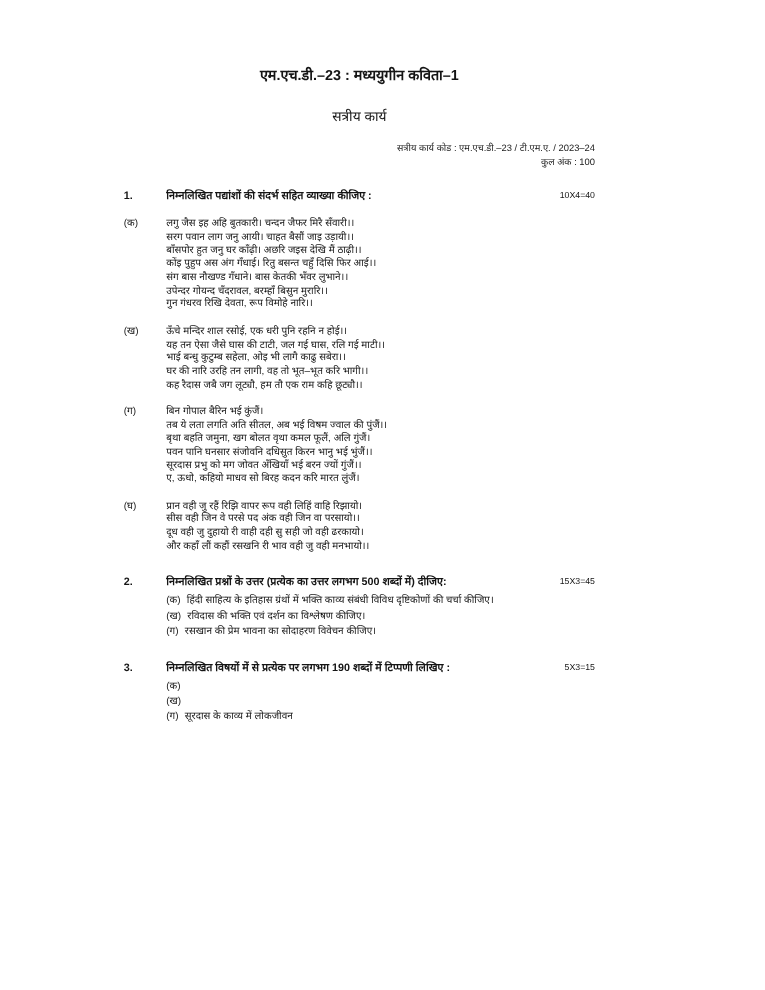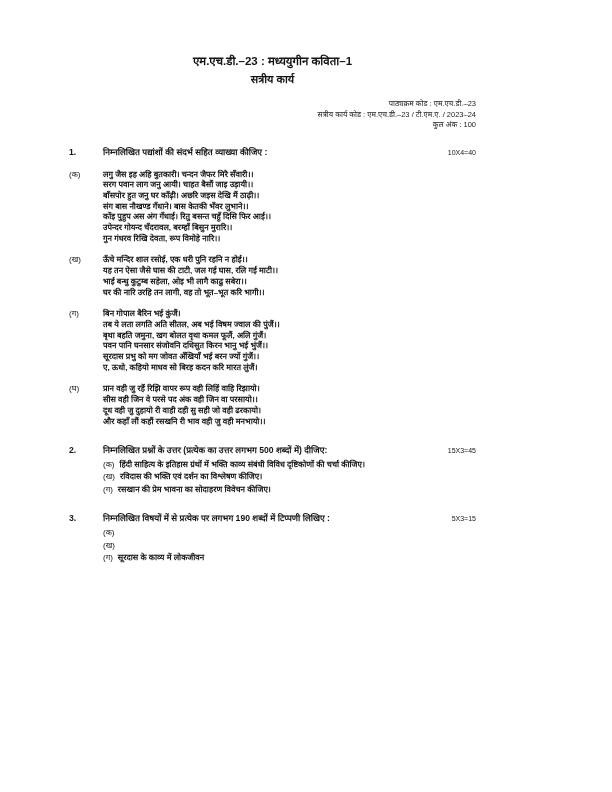--- a/index.html
+++ b/index.html
@@ -5,27 +5,27 @@
   * { margin:0; padding:0; box-sizing:border-box; }
   html,body { background:#ffffff; }
   body {
     width:612px; height:792px;
     margin:0 auto;
     color:#151515;
     font-family:"Liberation Sans","DejaVu Sans",sans-serif;
     position:relative;
     overflow:hidden;
   }
-  .page { width:548px; height:792px; padding:54px 72px 30px 69px; background:#fff; }
+  .page { width:548px; height:792px; padding:54px 72px 30px 99px; background:#fff; }
 
   .title {
     font-size:11.5px; font-weight:bold; text-align:center; line-height:14px;
   }
   .subtitle {
-    font-size:11px; font-weight:bold; text-align:center; line-height:14px; margin-top:4px;
+    font-size:11px; font-weight:normal; text-align:center; line-height:14px; margin-top:19px;
   }
   .codes {
     margin-top:13px;
     text-align:right;
     font-size:7.5px; line-height:10.5px;
     color:#1a1a1a;
   }
 
   main { margin-top:16px; }
 
@@ -33,21 +33,21 @@
   .q-header {
     display:flex; align-items:flex-start;
     font-weight:bold; font-size:8.6px; line-height:11px;
     margin-bottom:12px;
   }
   .q-num { flex:none; width:34px; }
   .q-text { flex:1; padding-right:10px; }
   .q-marks { flex:none; font-weight:normal; font-size:7px; line-height:11px; }
 
   .part { display:flex; align-items:flex-start; font-size:8px; line-height:10.7px; }
-  .part-lines { flex:1; min-width:0;font-weight:bold; }
+  .part-lines { flex:1; min-width:0; }
   .text-line { white-space:nowrap; }
 
   
   .q-verse .part { margin-bottom:11px; }
   .q-verse .part:last-child { margin-bottom:0; }
   .q-verse .part-label { flex:none; width:34px; }
 
   
   .q-inline .q-header { margin-bottom:4px; }
   .q-inline .part { margin-bottom:1.5px; padding-left:34px; }
@@ -56,51 +56,51 @@
 </head>
 <body>
 
 <div class="page">
   <header>
     <div class="title">एम.एच.डी.–23 : मध्ययुगीन कविता–1</div>
     <div class="subtitle">सत्रीय कार्य</div>
   </header>
 
   <div class="codes">
-    <div>पाठ्यक्रम कोड : एम.एच.डी.–23</div>
     <div>सत्रीय कार्य कोड : एम.एच.डी.–23 / टी.एम.ए. / 2023–24</div>
     <div>कुल अंक : 100</div>
   </div>
 
   <main>
       <div class="question q-verse">
         <div class="q-header">
           <div class="q-num">1.</div>
           <div class="q-text">निम्नलिखित पद्यांशों की संदर्भ सहित व्याख्या कीजिए :</div>
           <div class="q-marks">10X4=40</div>
         </div>
         <div class="part">
           <div class="part-label">(क)</div>
           <div class="part-lines">
             <div class="text-line">लगु जैस इह अहि बुतकारी। चन्दन जैफर मिरै सँवारी।।</div>
             <div class="text-line">सरग पवान लाग जनु आयी। चाहत बैसौं जाइ उड़ायी।।</div>
             <div class="text-line">बाँसपोर हुत जनु घर काँढ़ी। अछरि जइस देखि मैं ठाढ़ी।।</div>
+            <div class="text-line">कोंइ पुहुप अस अंग गँधाई। रितु बसन्त चहुँ दिसि फिर आई।।</div>
             <div class="text-line">संग बास नौखण्ड गँधाने। बास केतकी भँवर लुभाने।।</div>
-            <div class="text-line">कोंइ पुहुप अस अंग गँधाई। रितु बसन्त चहुँ दिसि फिर आई।।</div>
             <div class="text-line">उपेन्दर गोयन्द चँदरावल, बरम्हाँ बिसुन मुरारि।।</div>
             <div class="text-line">गुन गंधरव रिखि देवता, रूप विमोहे नारि।।</div>
           </div>
         </div>
         <div class="part">
           <div class="part-label">(ख)</div>
           <div class="part-lines">
             <div class="text-line">ऊँचे मन्दिर शाल रसोई, एक धरी पुनि रहनि न होई।।</div>
             <div class="text-line">यह तन ऐसा जैसे घास की टाटी, जल गई घास, रलि गई माटी।।</div>
             <div class="text-line">भाई बन्धु कुटुम्ब सहेला, ओइ भी लागै काढु सबेरा।।</div>
             <div class="text-line">घर की नारि उरहि तन लागी, वह तो भूत–भूत करि भागी।।</div>
+            <div class="text-line">कह रैदास जबै जग लूट्यौ, हम तौ एक राम कहि छूट्यौ।।</div>
           </div>
         </div>
         <div class="part">
           <div class="part-label">(ग)</div>
           <div class="part-lines">
             <div class="text-line">बिन गोपाल बैरिन भई कुंजैं।</div>
             <div class="text-line">तब ये लता लगति अति सीतल, अब भई विषम ज्वाल की पुंजैं।।</div>
             <div class="text-line">बृथा बहति जमुना, खग बोलत वृथा कमल फूलैं, अलि गुंजैं।</div>
             <div class="text-line">पवन पानि घनसार संजोवनि दधिसुत किरन भानु भई भुंजैं।।</div>
             <div class="text-line">सूरदास प्रभु को मग जोवत अँखियाँ भई बरन ज्यों गुंजैं।।</div>

